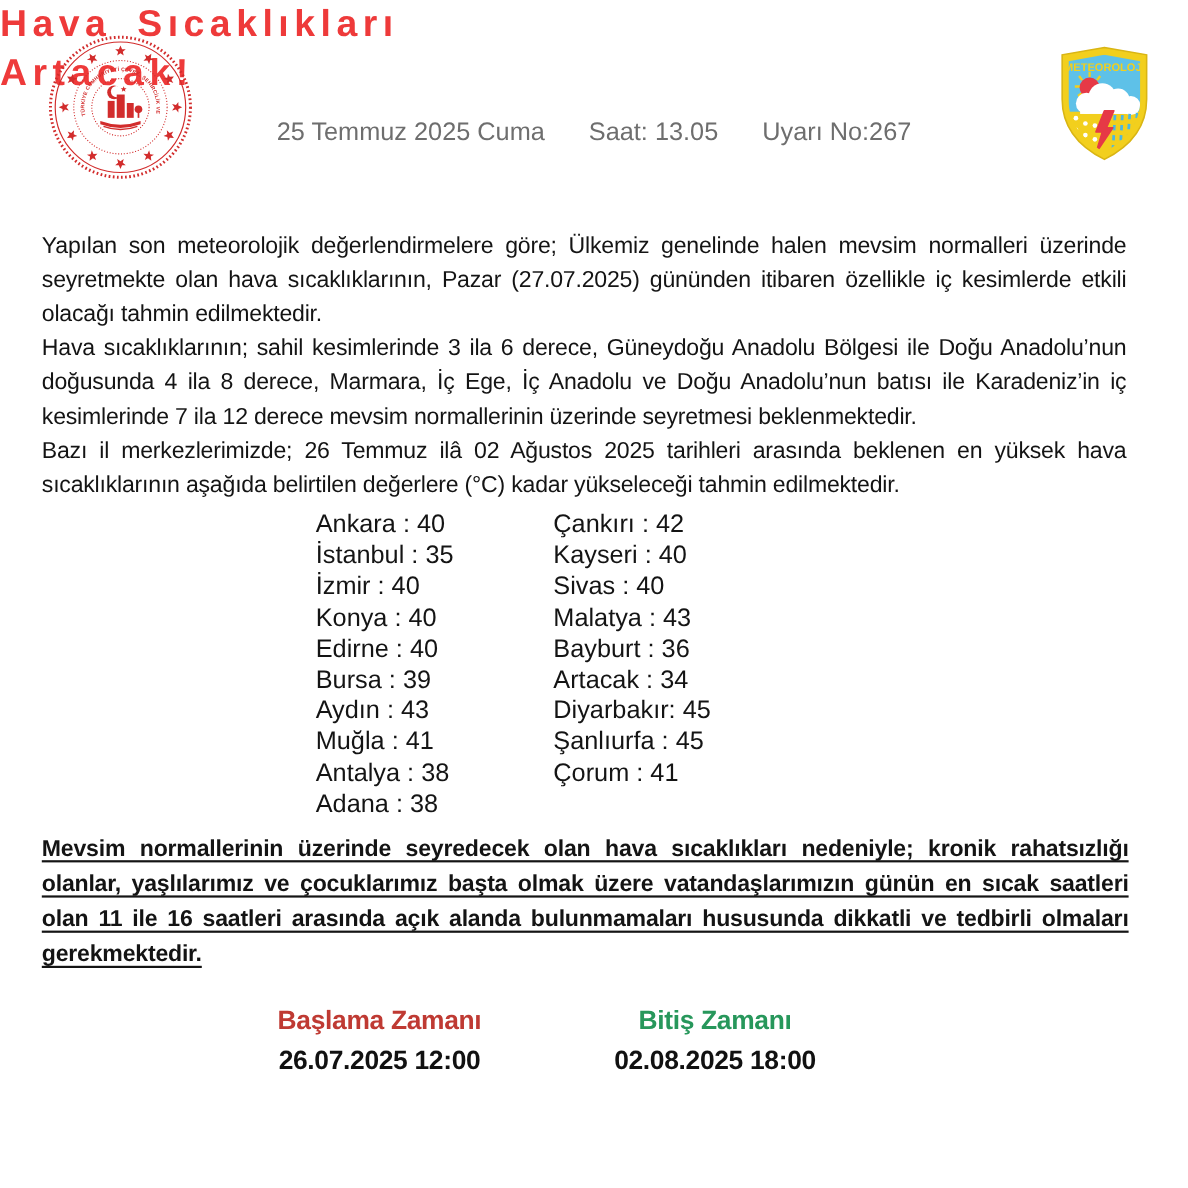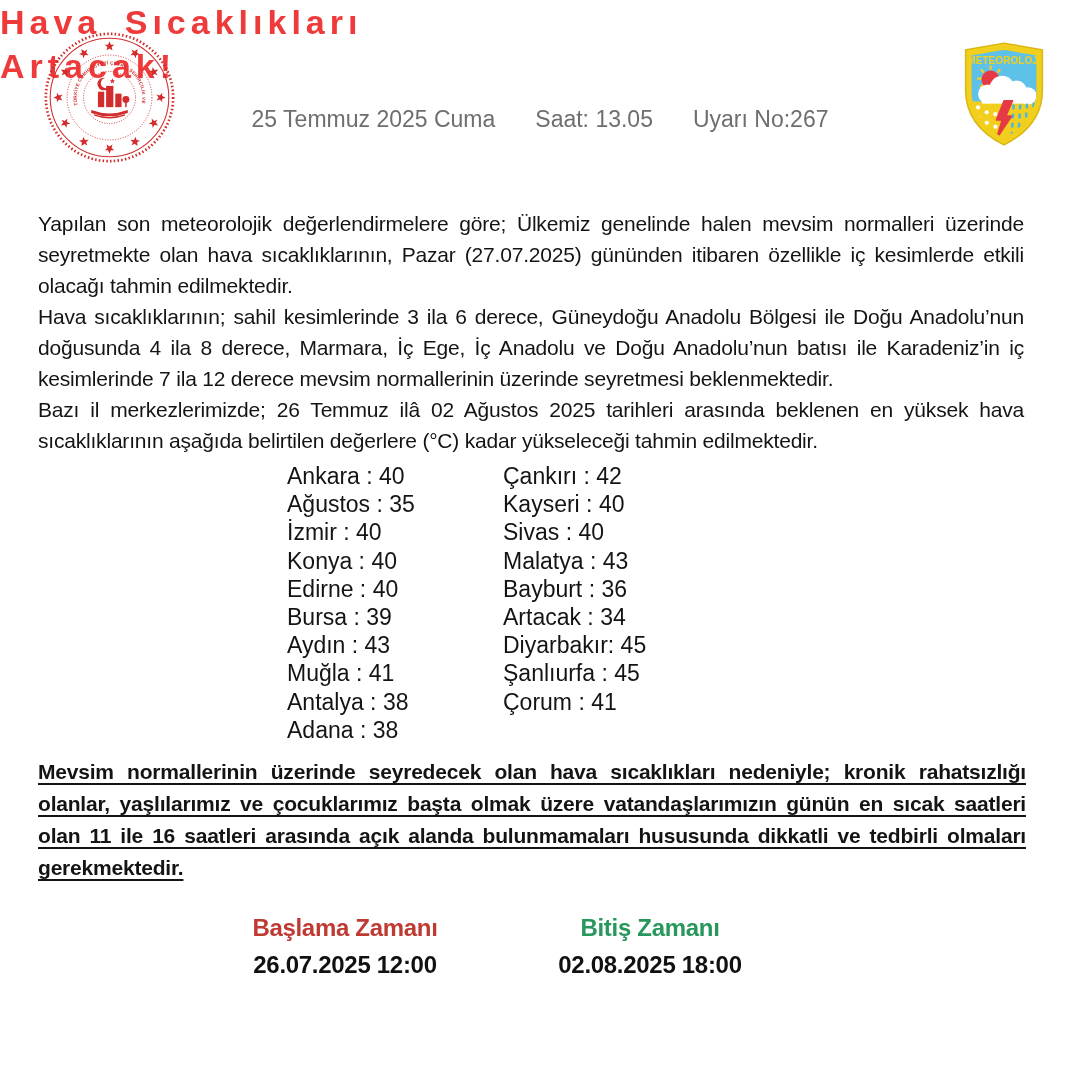--- a/index.html
+++ b/index.html
@@ -156,21 +156,21 @@
 
   <div class="main">
     <p class="para">Yapılan son meteorolojik değerlendirmelere göre; Ülkemiz genelinde halen mevsim normalleri üzerinde seyretmekte olan hava sıcaklıklarının, Pazar (27.07.2025) gününden itibaren özellikle iç kesimlerde etkili olacağı tahmin edilmektedir.</p>
     <p class="para">Hava sıcaklıklarının; sahil kesimlerinde 3 ila 6 derece, Güneydoğu Anadolu Bölgesi ile Doğu Anadolu’nun doğusunda 4 ila 8 derece, Marmara, İç Ege, İç Anadolu ve Doğu Anadolu’nun batısı ile Karadeniz’in iç kesimlerinde 7 ila 12 derece mevsim normallerinin üzerinde seyretmesi beklenmektedir.</p>
     <p class="para">Bazı il merkezlerimizde; 26 Temmuz ilâ 02 Ağustos 2025 tarihleri arasında beklenen en yüksek hava sıcaklıklarının aşağıda belirtilen değerlere (°C) kadar yükseleceği tahmin edilmektedir.</p>
   </div>
 
   <div class="city-list">
     <div class="city-col">
         <div class="city-row"><span>Ankara</span><span> : </span><span>40</span></div>
-        <div class="city-row"><span>Ağustos</span><span> : </span><span>35</span></div>
+        <div class="city-row"><span>İstanbul</span><span> : </span><span>35</span></div>
         <div class="city-row"><span>İzmir</span><span> : </span><span>40</span></div>
         <div class="city-row"><span>Konya</span><span> : </span><span>40</span></div>
         <div class="city-row"><span>Edirne</span><span> : </span><span>40</span></div>
         <div class="city-row"><span>Bursa</span><span> : </span><span>39</span></div>
         <div class="city-row"><span>Aydın</span><span> : </span><span>43</span></div>
         <div class="city-row"><span>Muğla</span><span> : </span><span>41</span></div>
         <div class="city-row"><span>Antalya</span><span> : </span><span>38</span></div>
         <div class="city-row"><span>Adana</span><span> : </span><span>38</span></div>
       </div>
     <div class="city-col">

